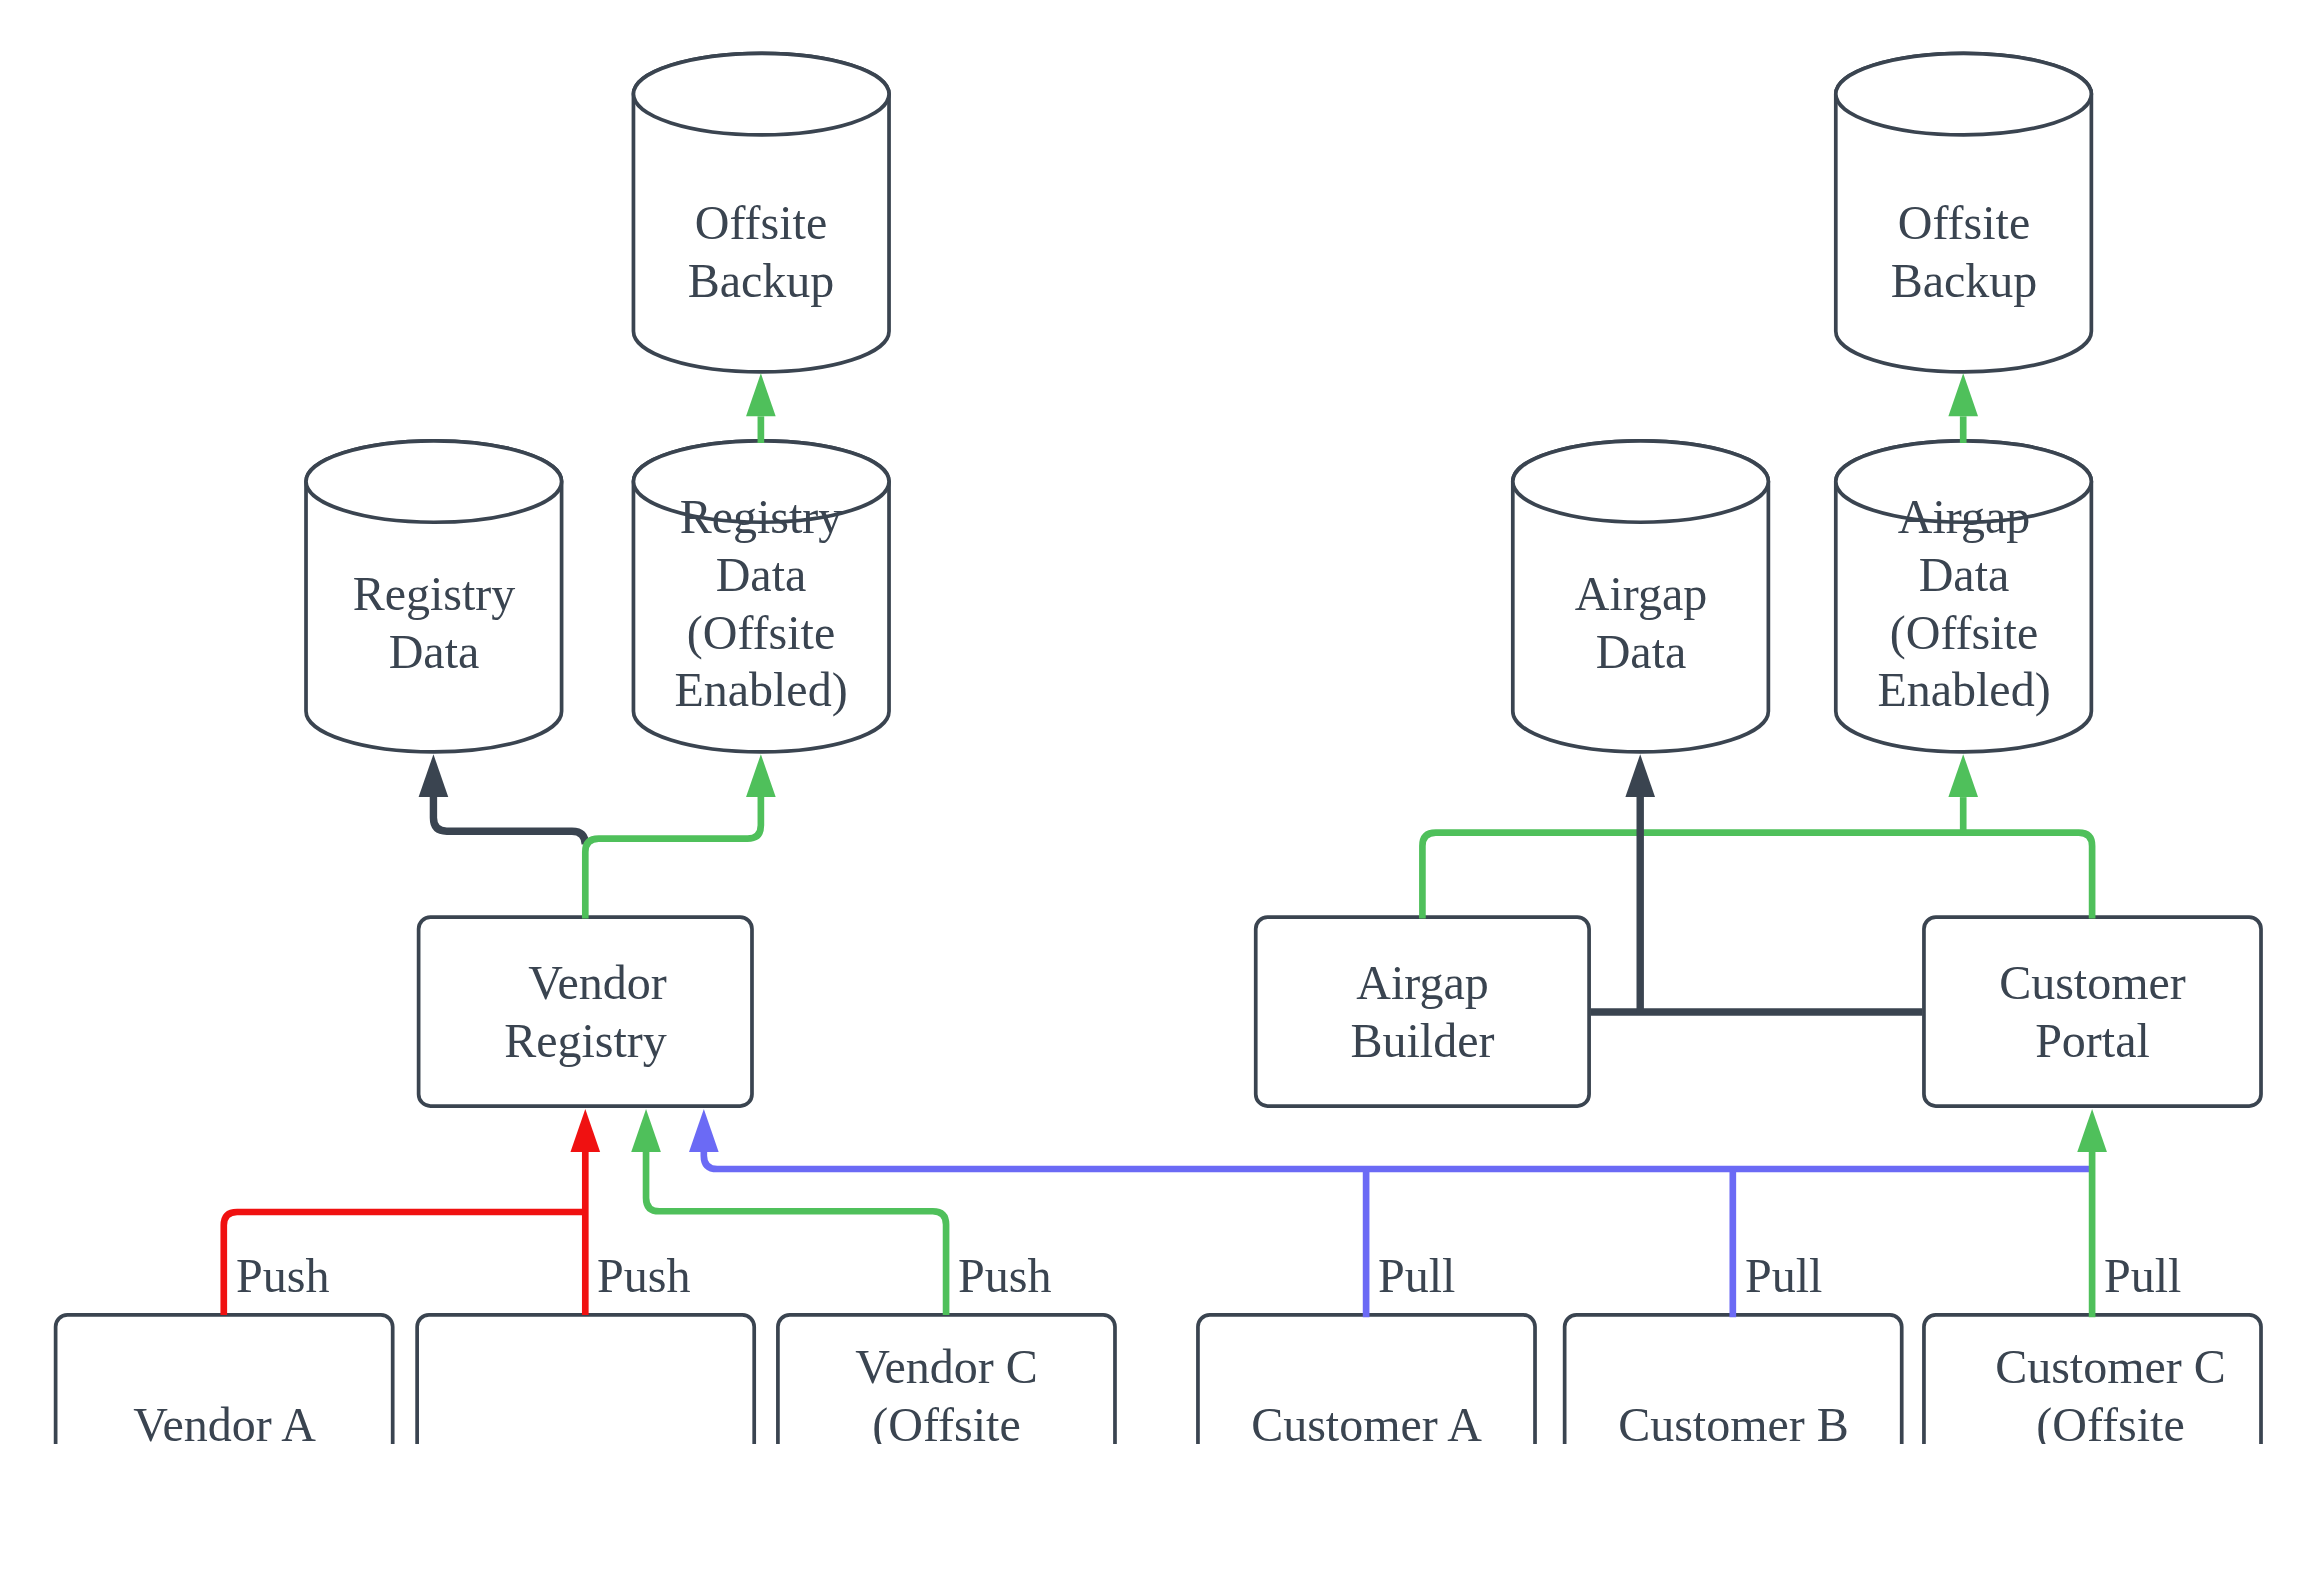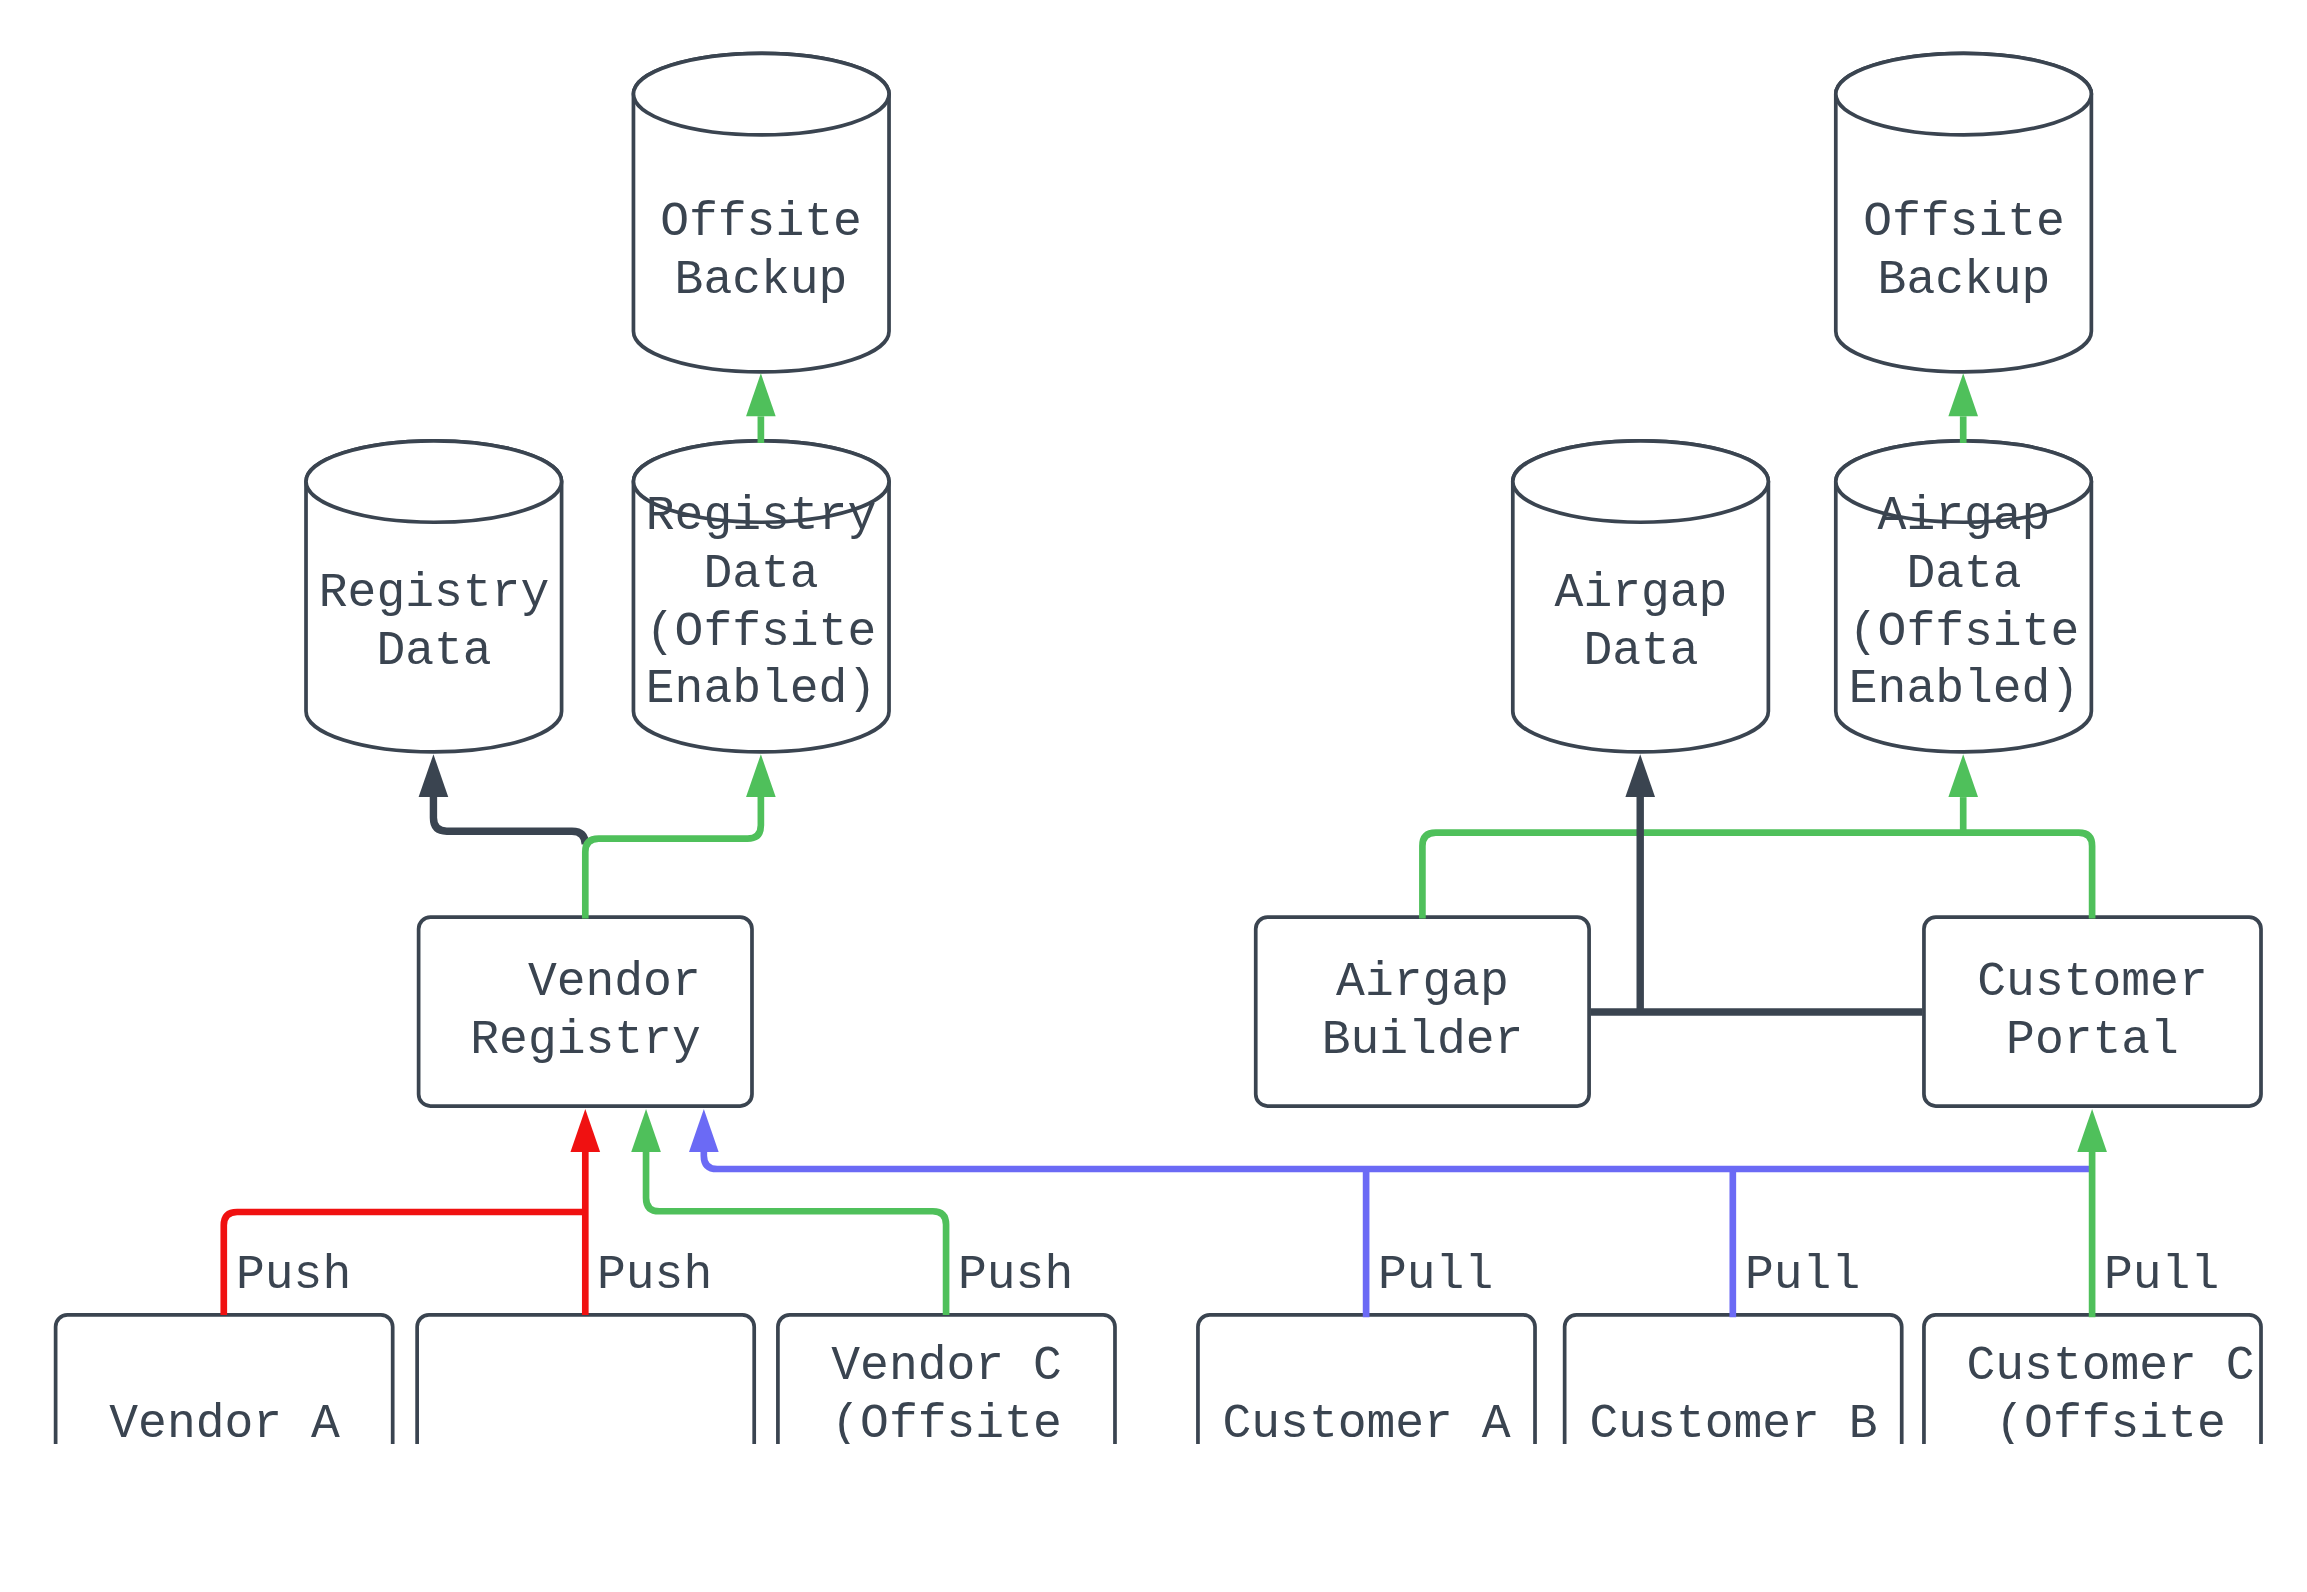--- a/index.html
+++ b/index.html
@@ -7,21 +7,21 @@
     --green:#4fc05b;
     --red:#f01111;
     --blue:#6b6af5;
     --background:#ffffff;
   }
   html,body{margin:0;padding:0;background:var(--background);}
   .stage{
     position:relative;
     width:2307px;height:1444px;
     background:var(--background);
-    font-family:Liberation Mono, monospace;
+    font-family:Liberation Serif, serif;
     overflow:hidden;
   }
   .stage svg{position:absolute;left:0;top:0;}
   .shape{fill:#ffffff;stroke:var(--line-dark);stroke-width:5px;}
   .edge{fill:none;stroke-width:9px;}
   .edge-dark{fill:none;stroke:var(--line-dark);stroke-width:10px;}
   .edge-green{stroke:var(--green);}
   .edge-red{stroke:var(--red);}
   .edge-blue{stroke:var(--blue);}
   .head-dark{fill:var(--line-dark);stroke:none;}

